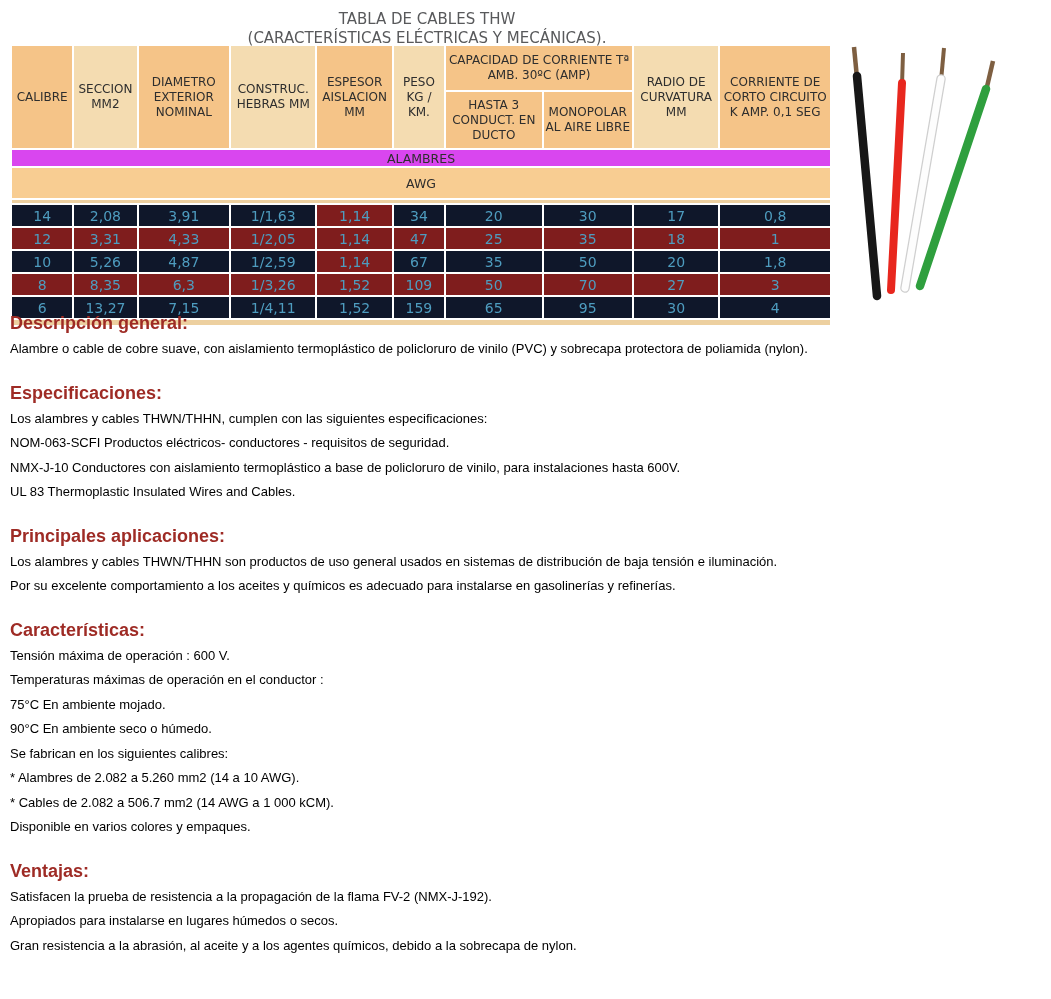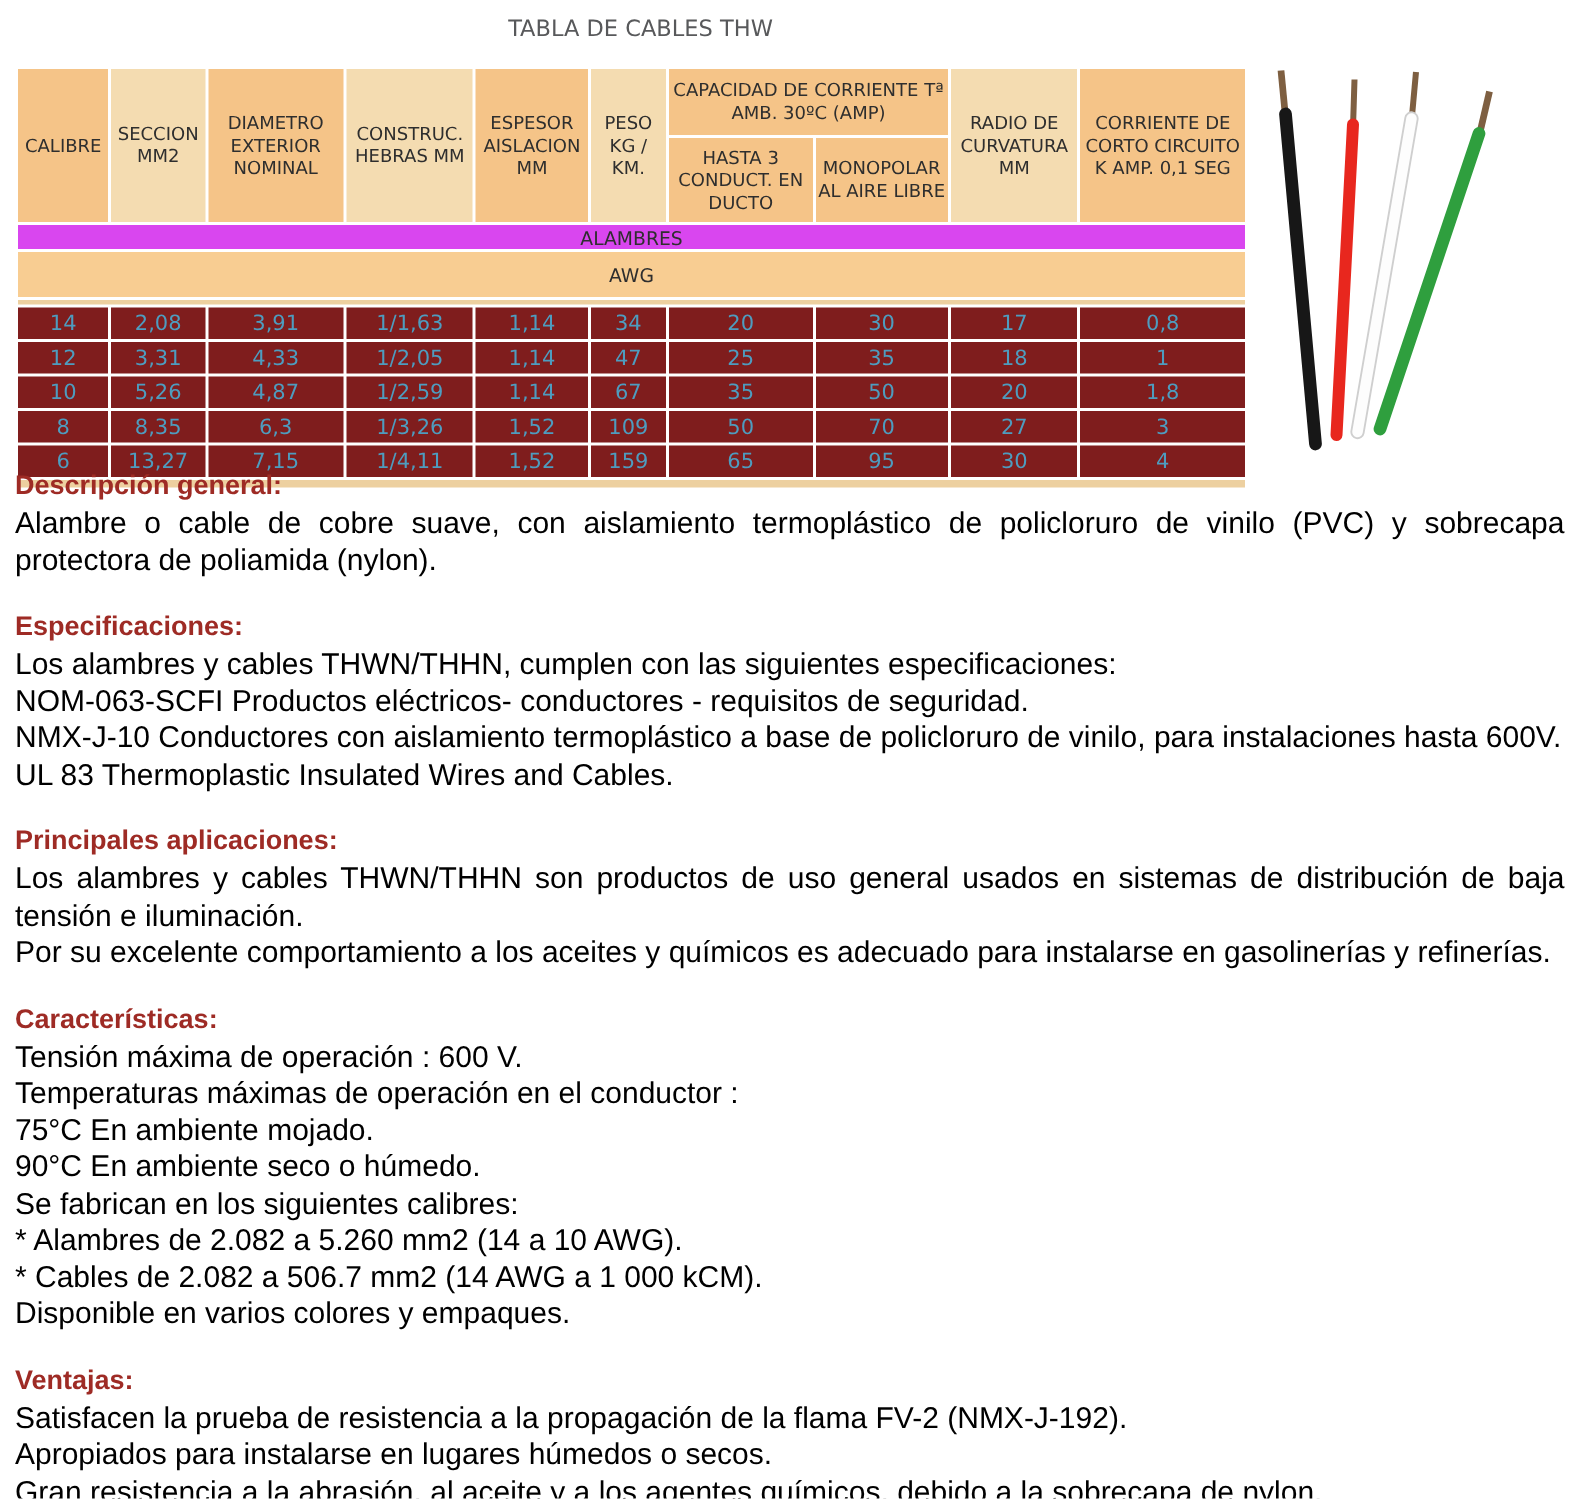--- a/index.html
+++ b/index.html
@@ -16,39 +16,40 @@
     color:#2e2e2e;text-align:center;vertical-align:middle;padding:2px 1px;margin-left:35px;}
   .col-dark{background:#f5c488;}
   .col-light{background:#f4dcb1;}
   .band-alambres td{background:#d946ef;font-family:"DejaVu Sans",sans-serif;font-size:12.5px;color:#2e2e2e;
     text-align:center;height:16px;padding:0;}
   .band-awg td{background:#f8cd92;font-family:"DejaVu Sans",sans-serif;font-size:12.5px;color:#2e2e2e;
     text-align:center;height:30px;padding:0;}
   .rule-row td{background:#edd0a0;height:3px;padding:0;line-height:0;font-size:0;}
   .bottom-bar td{background:#edd0a0;height:5px;padding:0;line-height:0;font-size:0;}
   table.cable td.val{font-family:"DejaVu Sans",sans-serif;font-size:14px;color:#4e9cbf;
-    text-align:center;height:19px;padding:1px 2px;background:#7f1d1d;}
+    text-align:center;height:19px;padding:1px 2px;background:#0f172a;}
   table.cable td.val.hl{background:#7f1d1d;}
 
   
   .wires{position:absolute;left:830px;top:28px;width:200px;height:280px;}
 
   
   .sections{position:absolute;left:10px;top:312px;width:1033px;}
   .sections h3{font-family:"Liberation Sans",sans-serif;font-weight:bold;font-size:18px;line-height:22px;
     color:#9e2b25;margin:20px 0 3px 0;}
   .sections section:first-child h3{margin-top:0;}
-  .sections p{margin:0;font-size:20px;line-height:24.5px;color:#000000;}
+  .sections p{margin:0;font-size:13px;line-height:24.5px;color:#000000;}
   .sections p.just{text-align:justify;}
 </style>
 </head>
 <body>
 
 <div class="doc-title">
   <div>TABLA DE CABLES THW</div>
+  <div>(CARACTERÍSTICAS ELÉCTRICAS Y MECÁNICAS).</div>
 </div>
 
 <div class="table-wrap">
   <table class="cable">
     <colgroup>
       <col style="width:60px">
         <col style="width:62px">
         <col style="width:90px">
         <col style="width:84px">
       <col style="width:74px">

